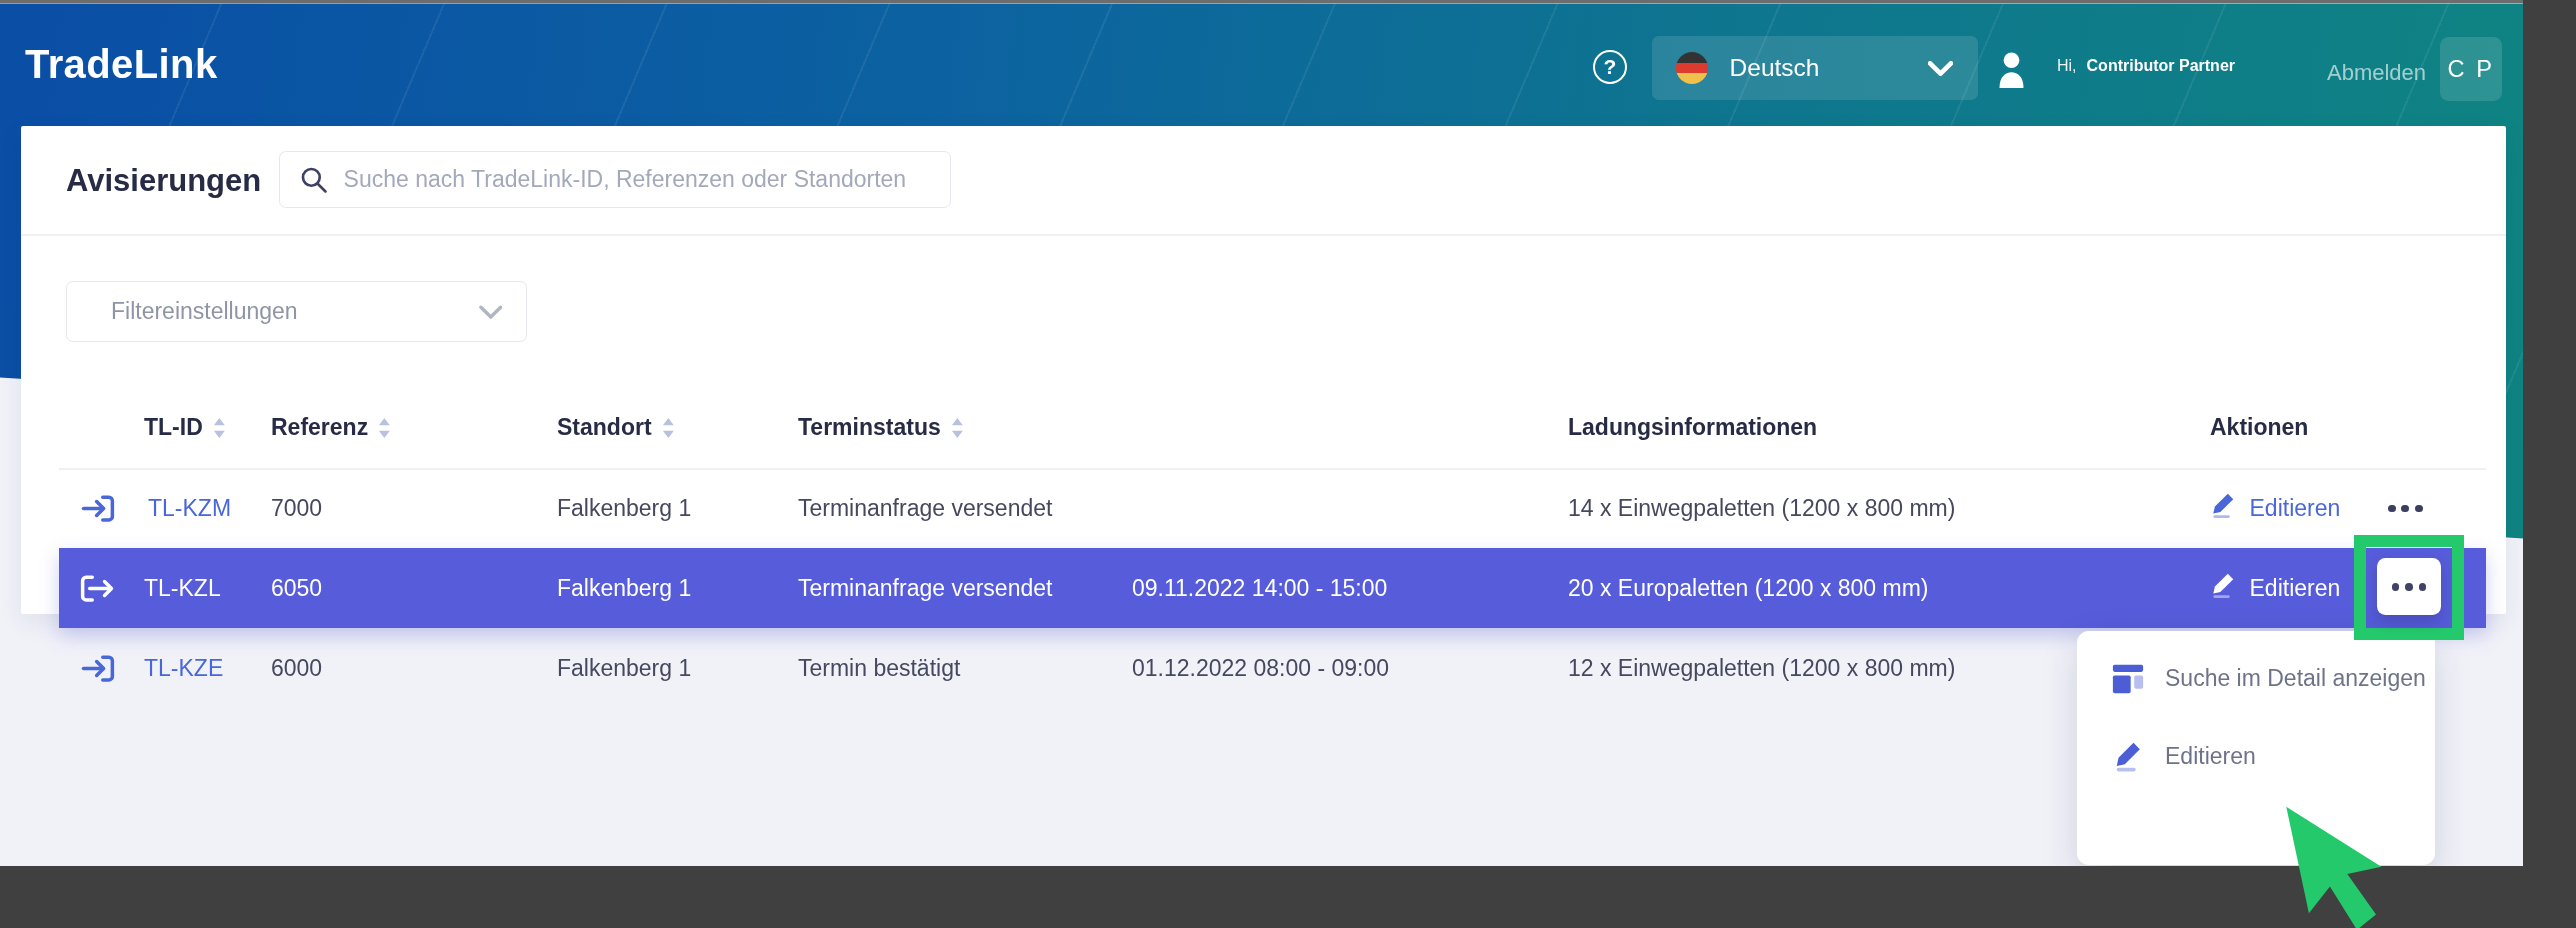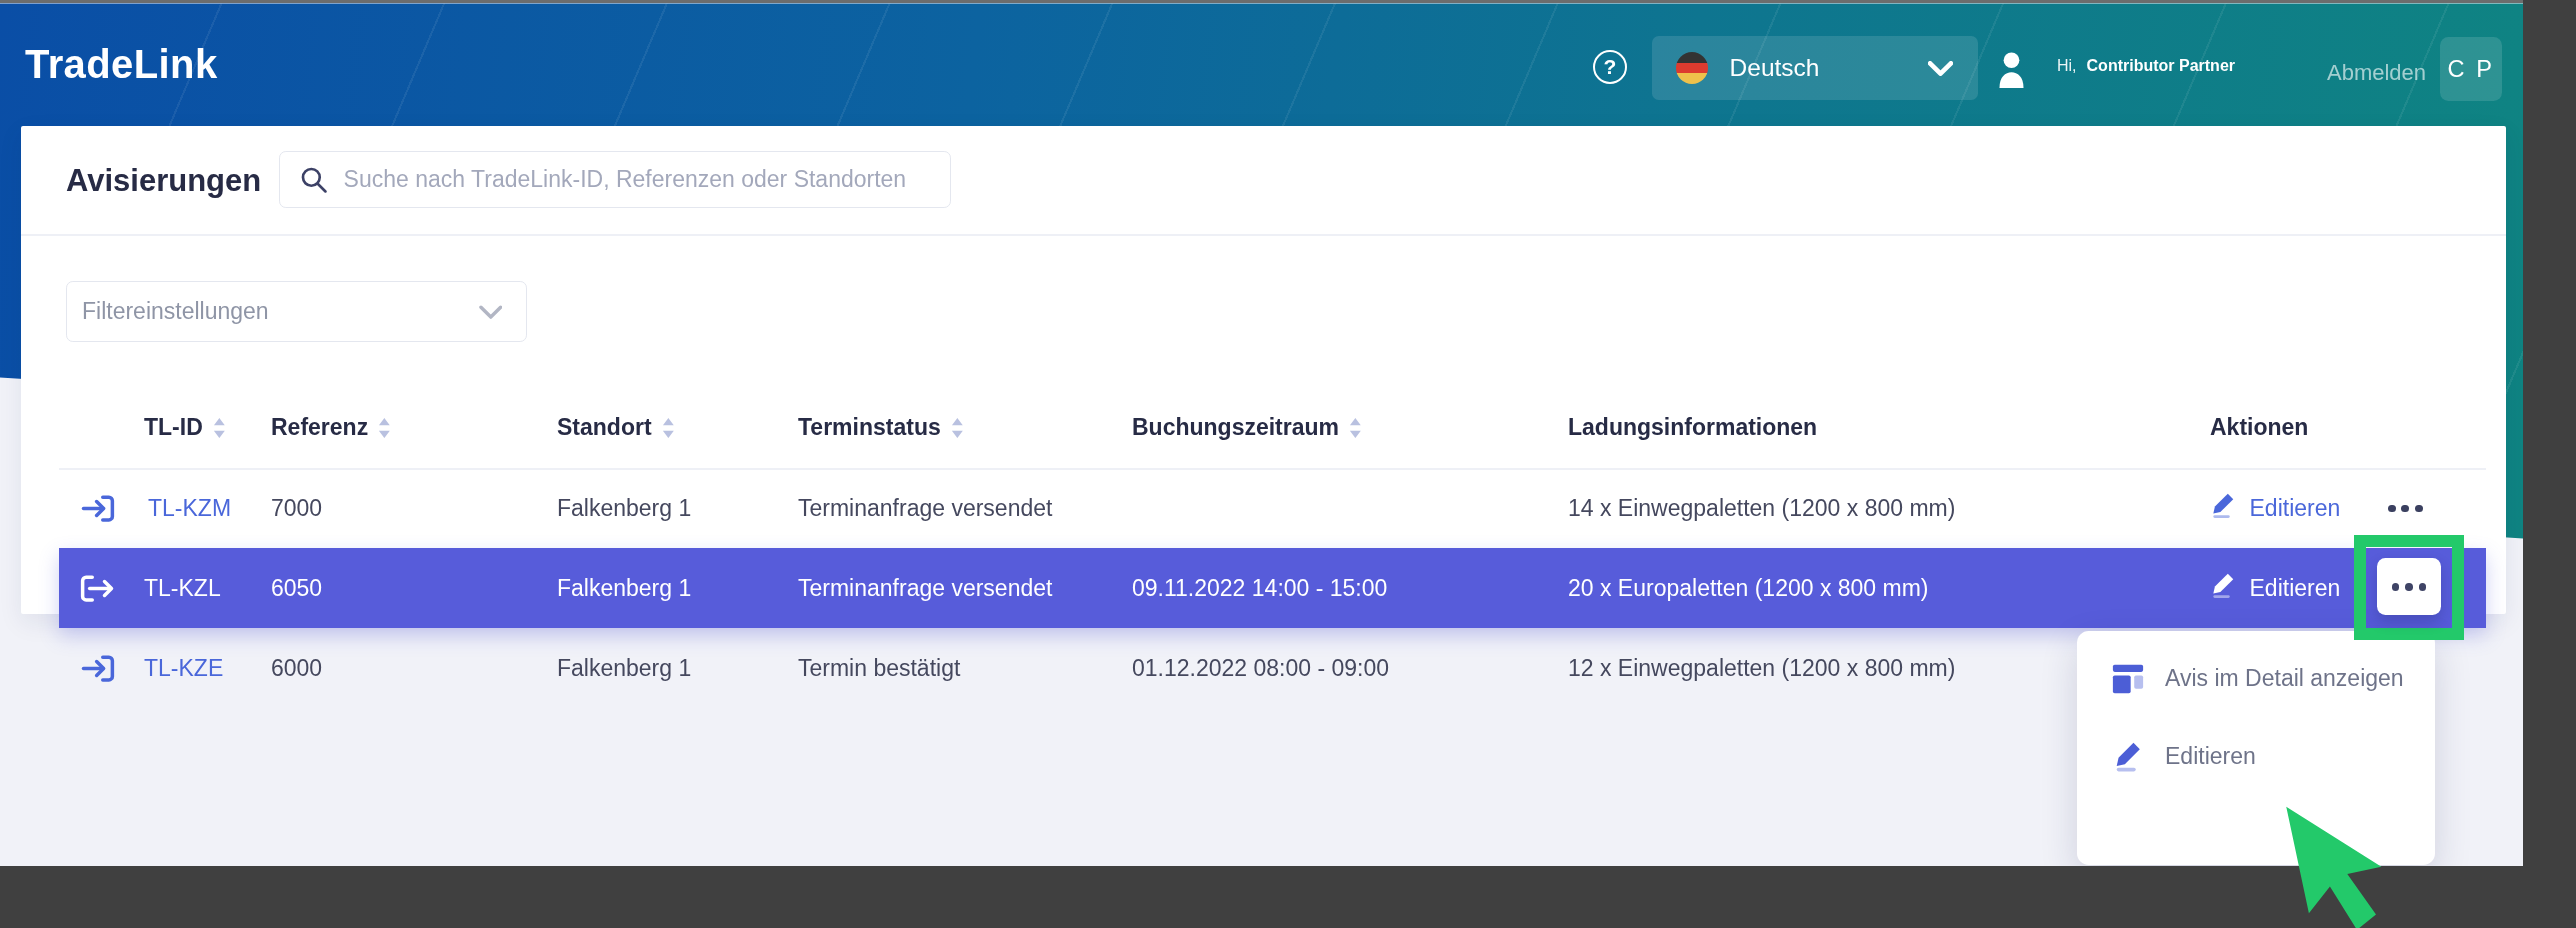--- a/index.html
+++ b/index.html
@@ -39,21 +39,21 @@
   .card-divider{position:absolute;left:0;top:108px;width:100%;height:1.7px;background:#eef0f6}
   .page-title{position:absolute;left:45px;top:37px;font-size:31px;font-weight:600;color:#272b45}
   .search{position:absolute;left:258px;top:25px;width:672px;height:57px;border:1.7px solid #e4e7ef;border-radius:6.8px;
     display:flex;align-items:center;background:#fff}
   .search .sicon{margin-left:18.6px;flex:none;display:flex}
   .search input{border:none;outline:none;flex:1;margin-left:15px;margin-right:10px;font-size:23px;color:#3c4156;
     font-family:"Liberation Sans",sans-serif;background:transparent}
   .search input::placeholder{color:#a3a8bb}
   .filter{position:absolute;left:45px;top:155px;width:461px;height:61px;border:1.7px solid #e4e7ef;border-radius:6.8px;
     display:flex;align-items:center;cursor:pointer;background:#fff}
-  .filter-label{margin-left:15px;font-size:23px;color:#8f95a6}
+  .filter-label{margin-left:44px;font-size:23px;color:#8f95a6}
   .filter-chevron{margin-left:auto;margin-right:23.6px;display:flex}
 
   
   .th{position:absolute;top:278px;height:47px;display:flex;align-items:center;gap:10px;
     font-size:23px;font-weight:700;color:#272b45;white-space:nowrap}
   .sort{display:flex;cursor:pointer}
   .sep{position:absolute;left:38px;top:342px;width:2427px;height:1.7px;background:#eef0f6}
   .row{position:absolute;left:38px;width:2427px;height:80px}
   .row .cell{position:absolute;top:0;height:80px;display:flex;align-items:center;font-size:23px;color:#45485e;white-space:nowrap}
   .row .link{color:#4a67da;cursor:pointer}
@@ -174,29 +174,20 @@
       </div>
       <div class="th" style="left:777px">
         <span>Terminstatus</span>
         <span class="sort">
             <svg width="12.7" height="22" viewBox="0 0 14 24">
               <path d="M7 1 L13 9 H1 Z" fill="#b9c1e0"></path>
               <path d="M7 23 L13 15 H1 Z" fill="#b9c1e0"></path>
             </svg>
           </span>
       </div>
-      <div class="th" style="left:1111px">
-        <span>Buchungszeitraum</span>
-        <span class="sort">
-            <svg width="12.7" height="22" viewBox="0 0 14 24">
-              <path d="M7 1 L13 9 H1 Z" fill="#b9c1e0"></path>
-              <path d="M7 23 L13 15 H1 Z" fill="#b9c1e0"></path>
-            </svg>
-          </span>
-      </div>
       <div class="th" style="left:1547px">
         <span>Ladungsinformationen</span>
       </div>
       <div class="th" style="left:2189px">
         <span>Aktionen</span>
       </div>
 
       <div class="sep"></div>
 
       <div class="row inbound" style="top:342px">
@@ -283,21 +274,21 @@
 
     <div class="menu">
       <div class="menu-item">
         <span class="mi-icon">
           <svg width="32" height="32" viewBox="0 0 36 36">
               <rect x="1" y="2" width="34" height="8" rx="2" fill="#4c5ed6"></rect>
               <rect x="1" y="14" width="20" height="20" rx="2" fill="#4c5ed6"></rect>
               <rect x="25" y="14" width="10" height="15" rx="2" fill="#b7bfef"></rect>
             </svg>
         </span>
-        <span class="mi-label">Avis im Detail anzeigen</span>
+        <span class="mi-label">Suche im Detail anzeigen</span>
       </div>
       <div class="menu-item">
         <span class="mi-icon">
           <svg width="29" height="34" viewBox="0 0 32 36">
               <path d="M21.5 3.5 l7 7 L12 27 l-9 2 2-9 z" fill="#4c5ed6"></path>
               <rect x="3" y="31" width="21" height="4" rx="2" fill="#b7bfef"></rect>
             </svg>
         </span>
         <span class="mi-label">Editieren</span>
       </div>

